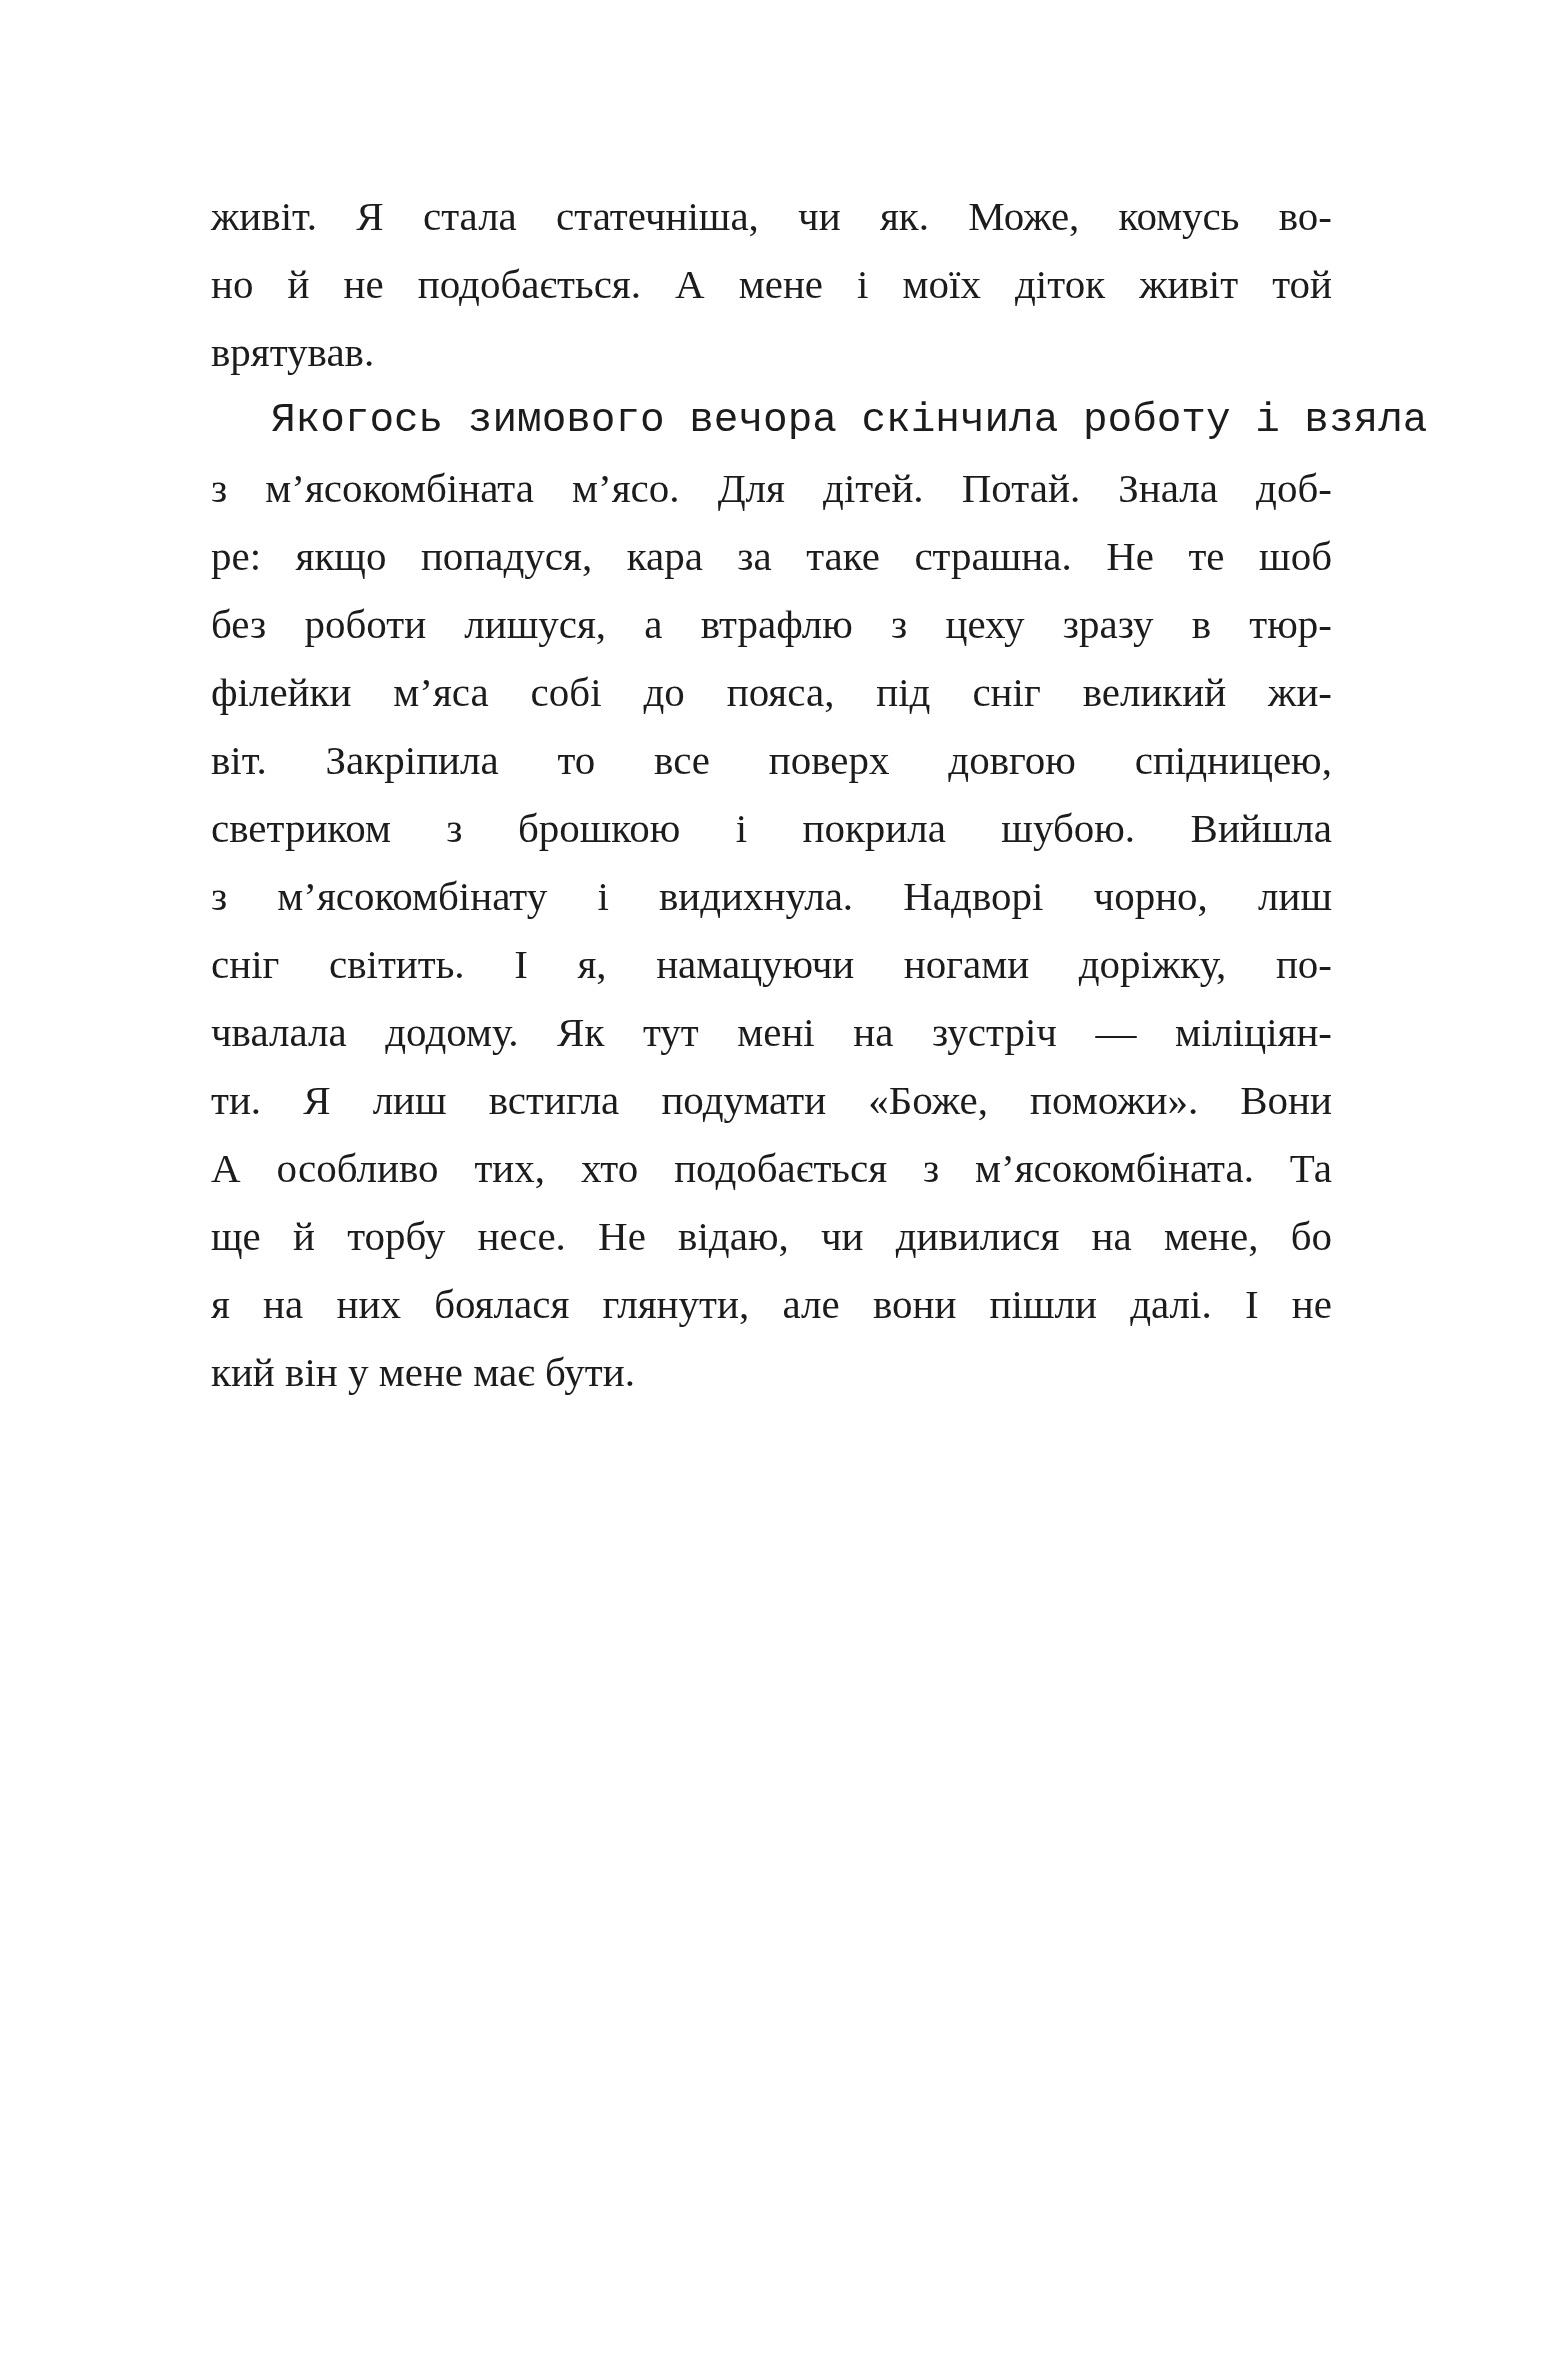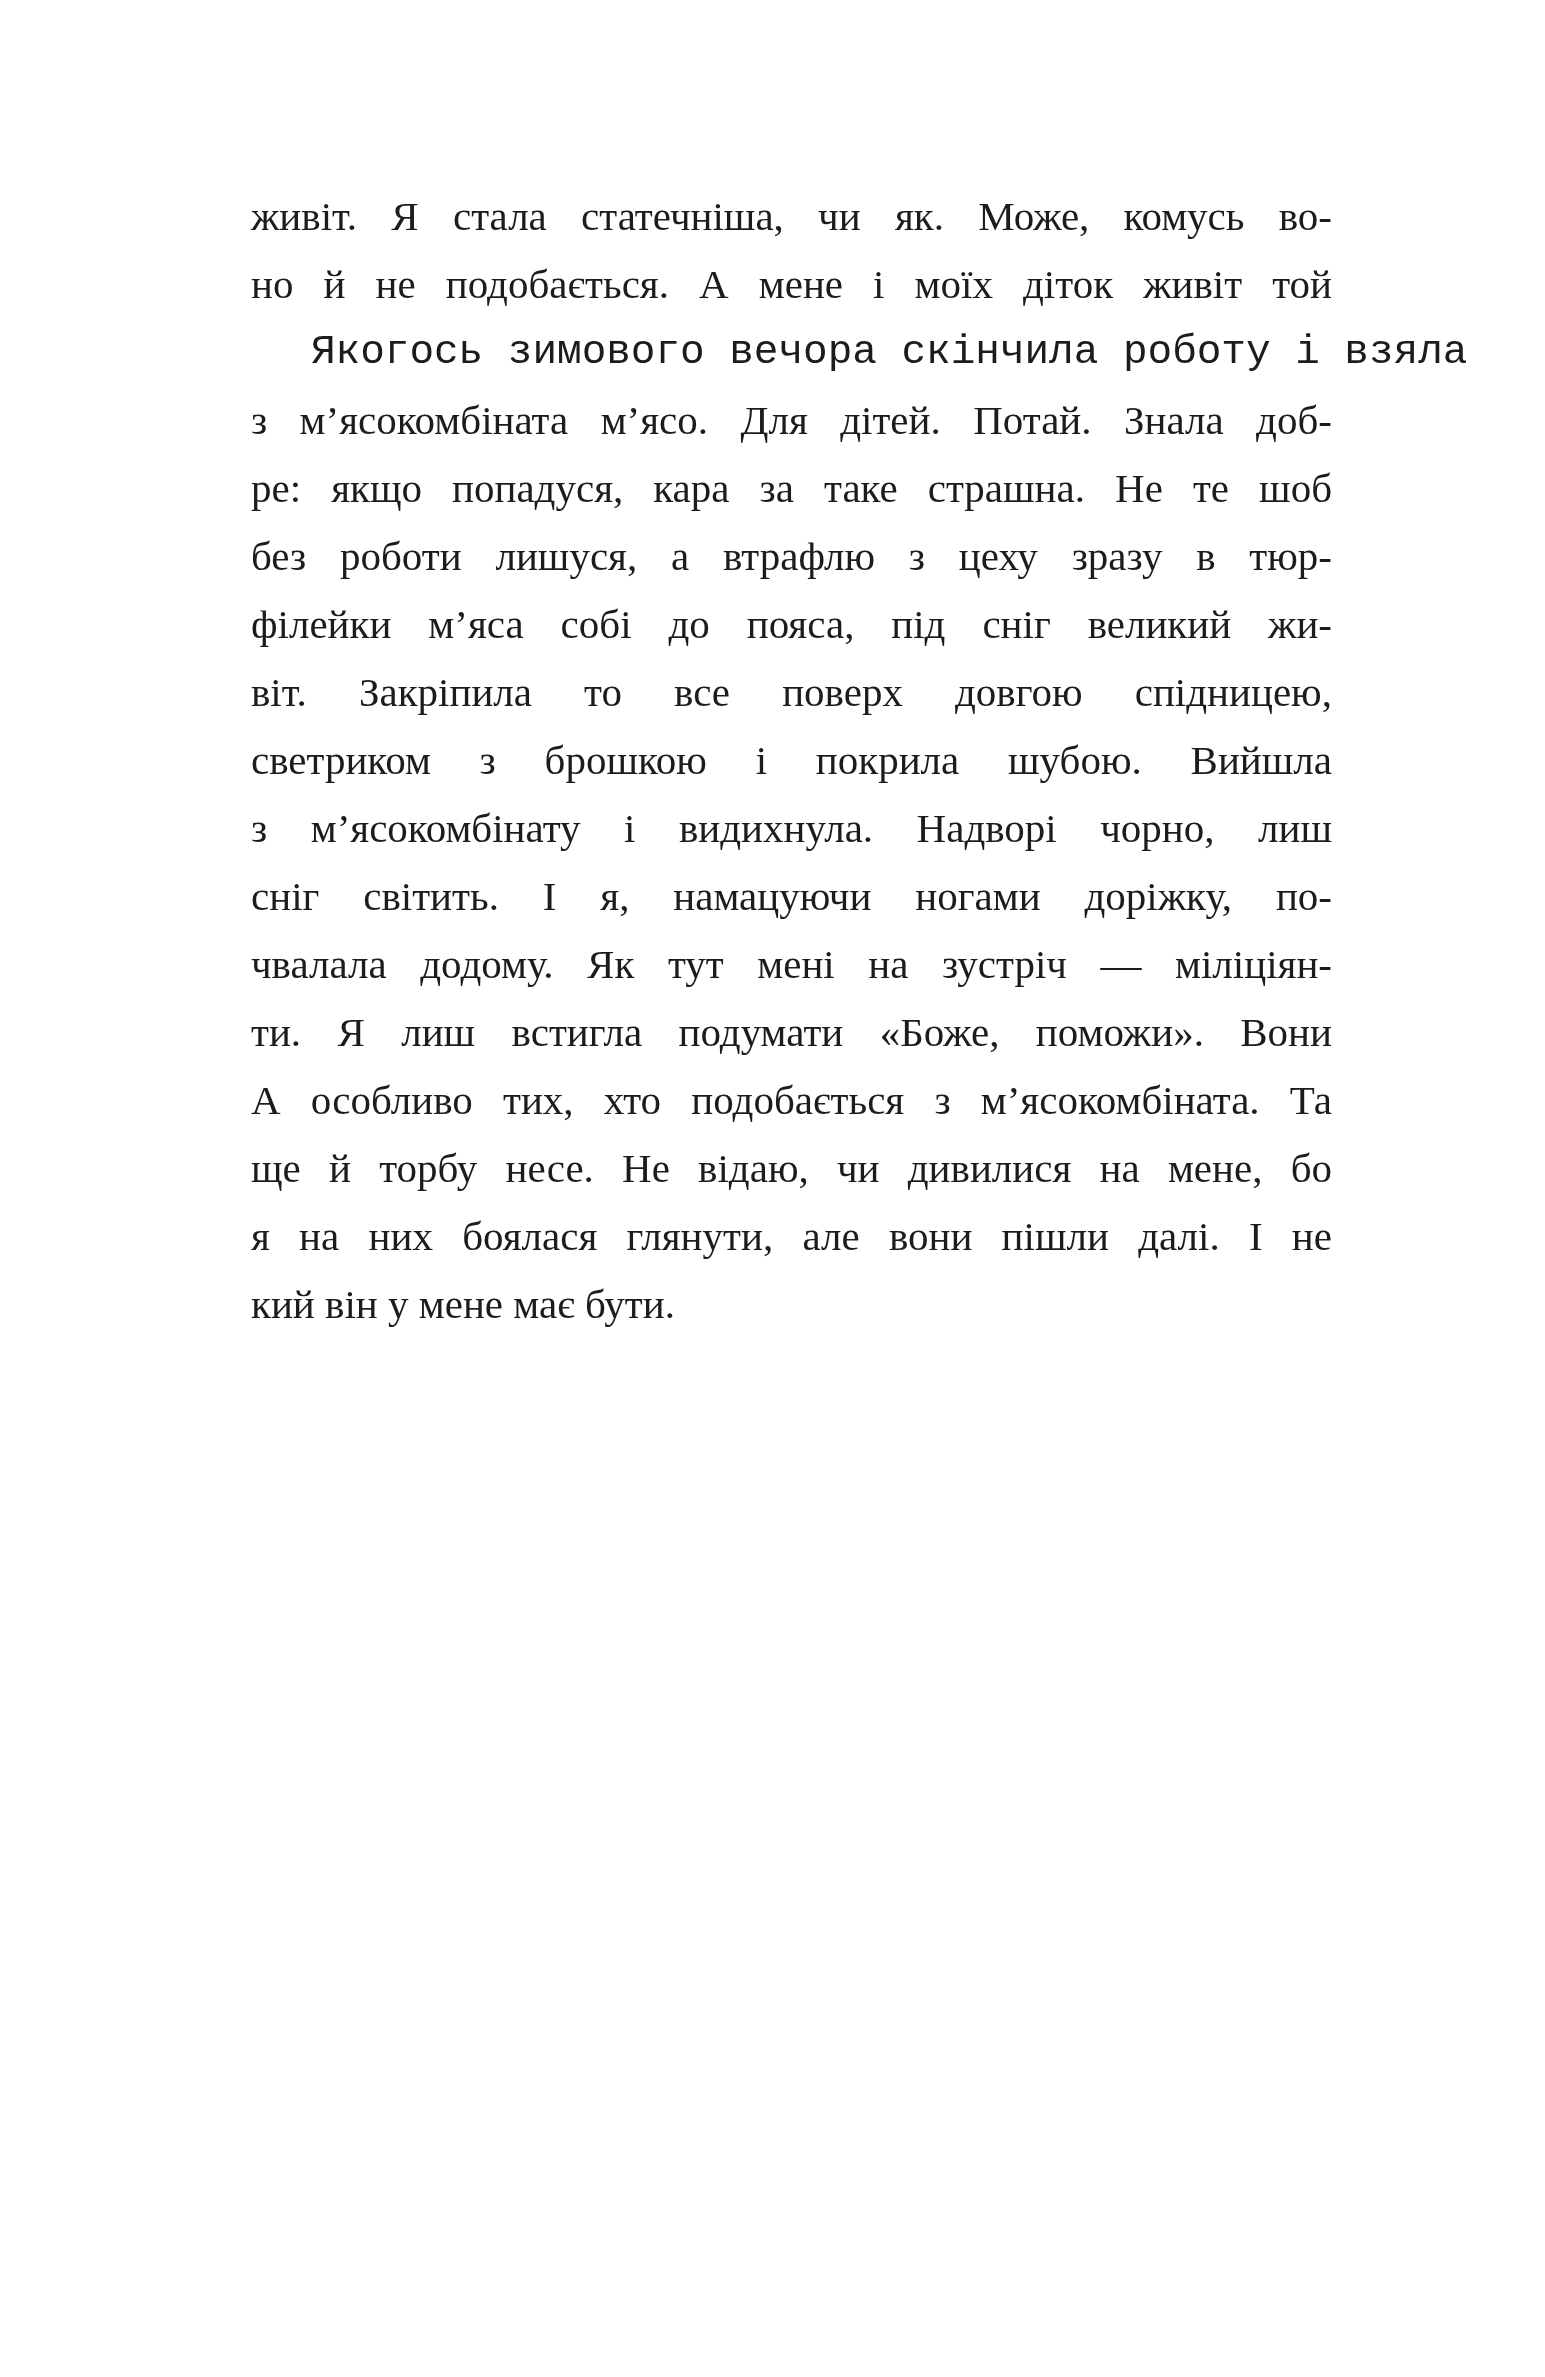--- a/index.html
+++ b/index.html
@@ -31,40 +31,40 @@
       line-height: 68px;
       color: #1c1c1c;
     }
     .line {
       display: block;
       height: 68px;
       white-space: nowrap;
       text-align: justify;
       text-align-last: justify;
       overflow: visible;
-      margin-left: 40px;
     }
     .line.last {
       text-align: left;
       text-align-last: left;
     }
     .line.indent {
       padding-left: 60px;
       font-family: Liberation Mono, monospace;
     }
   </style>
 </head>
 <body>
 
 <div class="page">
   <div class="text-block">
 
     <div class="paragraph">
       <span class="line">живіт. Я стала статечніша, чи як. Може, комусь во-</span>
       <span class="line">но й не подобається. А мене і моїх діток живіт той</span>
+      <span class="line last">врятував.</span>
     </div>
 
     <div class="paragraph">
       <span class="line indent">Якогось зимового вечора скінчила роботу і взяла</span>
       <span class="line">з м’ясокомбіната м’ясо. Для дітей. Потай. Знала доб-</span>
       <span class="line">ре: якщо попадуся, кара за таке страшна. Не те шоб</span>
       <span class="line">без роботи лишуся, а втрафлю з цеху зразу в тюр-</span>
       <span class="line">філейки м’яса собі до пояса, під сніг великий жи-</span>
       <span class="line">віт. Закріпила то все поверх довгою спідницею,</span>
       <span class="line">светриком з брошкою і покрила шубою. Вийшла</span>

